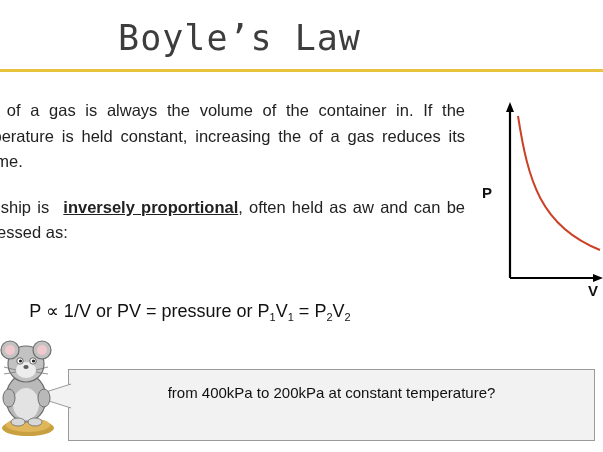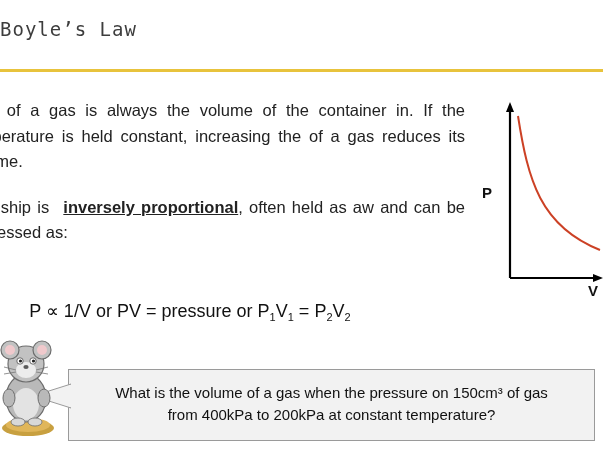--- a/index.html
+++ b/index.html
@@ -14,22 +14,23 @@
     overflow: hidden;
     position: relative;
   }
 
   
   .slide-title {
     position: absolute;
     top: 18px;
     left: 0;
     width: 479px;
+    text-align: center;
     font-family: "DejaVu Sans Mono", monospace;
-    font-size: 19px;
+    font-size: 35px;
     letter-spacing: 1px;
     color: #3d3d3d;
     font-weight: normal;
   }
   .title-rule {
     position: absolute;
     top: 69px;
     left: 0;
     width: 603px;
     height: 3px;
@@ -169,21 +170,20 @@
   <div class="axis-label p">P</div>
   <div class="axis-label v">V</div>
 </div>
 
 <div class="callout"></div>
 <svg class="callout-tail" viewBox="0 0 38 28">
   <polygon points="38,2 0,14 38,26" fill="#f2f2f2" stroke="#9a9a9a" stroke-width="1"></polygon>
   <line x1="37" y1="3" x2="37" y2="25" stroke="#f2f2f2" stroke-width="2"></line>
 </svg>
 <div class="callout-text">
-  <div>What is the volume of a gas when the pressure on 150cm³ of gas</div>
   <div>from 400kPa to 200kPa at constant temperature?</div>
 </div>
 
 <svg class="mouse" viewBox="0 0 62 100">
 
   <ellipse cx="28" cy="92" rx="26" ry="8" fill="#c8a040"></ellipse>
   <ellipse cx="28" cy="89" rx="22" ry="7" fill="#e0b65a"></ellipse>
 
   <ellipse cx="26" cy="62" rx="20" ry="24" fill="#b9b9b9" stroke="#6d6d6d" stroke-width="1.2"></ellipse>
   <ellipse cx="26" cy="68" rx="13" ry="16" fill="#e3e3e3"></ellipse>

